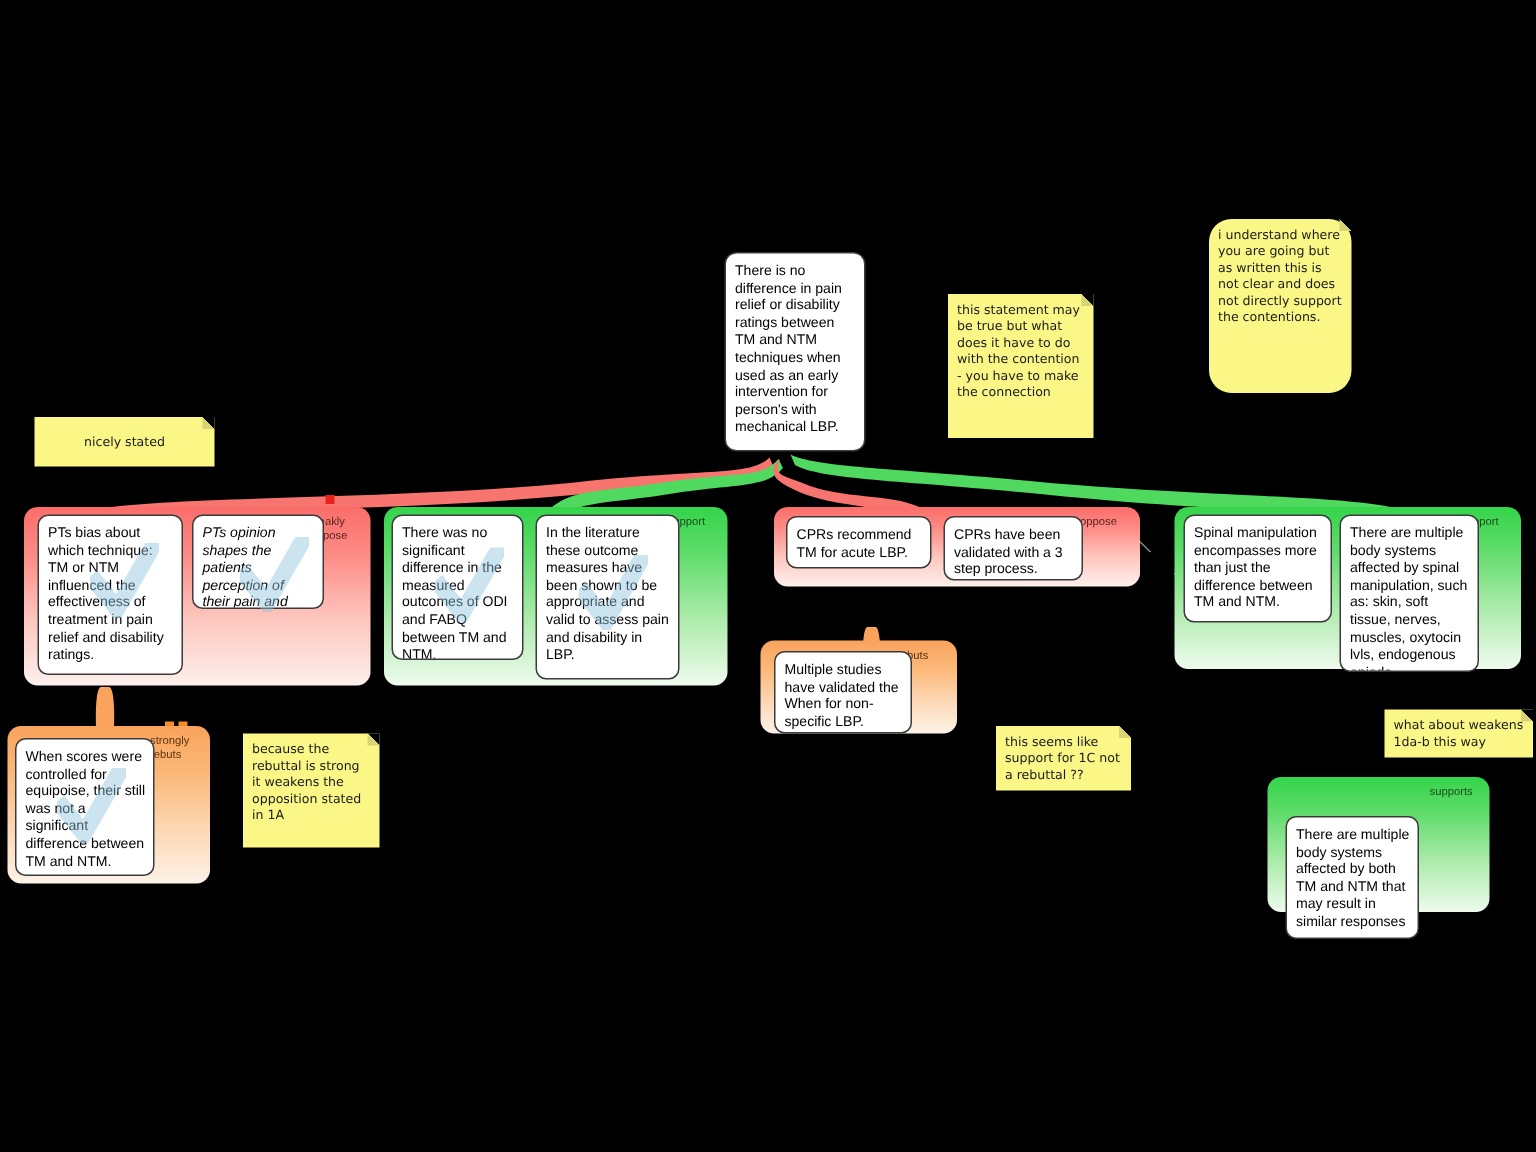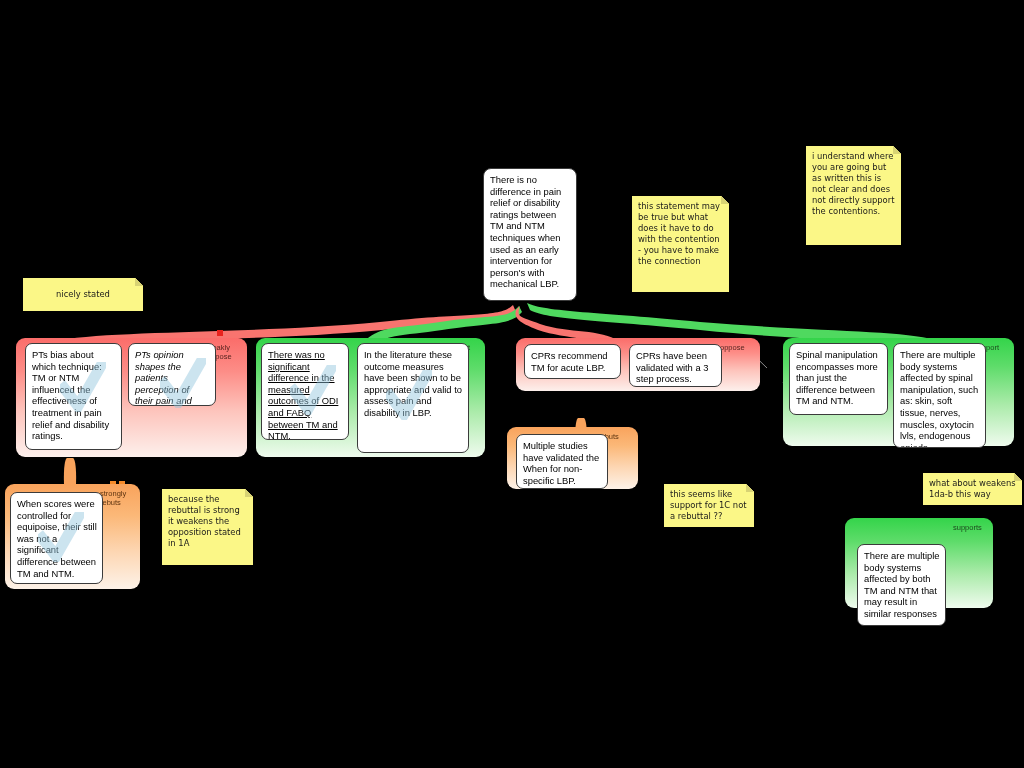--- a/index.html
+++ b/index.html
@@ -90,27 +90,27 @@
   <div class="box" style="left:128px;top:343px;width:88px;height:63px;font-style:italic;">
     <span>PTs opinion shapes the patients perception of their pain and disability ratings.</span>
   </div>
   <svg class="check" style="left:160px;top:358px;width:46px;height:50px;" viewBox="0 0 46 50">
     <path d="M4,26 L18,44 L42,2" stroke="#8fc4dd" stroke-width="11" fill="none" stroke-linecap="square"></path>
   </svg>
 
   <div class="group green" style="left:256px;top:338px;width:229px;height:119px;">
     <div class="group-label">support</div>
   </div>
-  <div class="box" style="left:261px;top:343px;width:88px;height:97px;text-decoration:underline;">
+  <div class="box" style="left:261px;top:343px;width:88px;height:97px;">
     <span>There was no significant difference in the measured outcomes of ODI and FABQ between TM and NTM.</span>
   </div>
   <svg class="check" style="left:290px;top:365px;width:46px;height:50px;" viewBox="0 0 46 50">
     <path d="M4,26 L18,44 L42,2" stroke="#8fc4dd" stroke-width="11" fill="none" stroke-linecap="square"></path>
   </svg>
-  <div class="box" style="left:357px;top:343px;width:112px;height:110px;">
+  <div class="box" style="left:357px;top:343px;width:96px;height:110px;">
     <span>In the literature these outcome measures have been shown to be appropriate and valid to assess pain and disability in LBP.</span>
   </div>
   <svg class="check" style="left:386px;top:370px;width:46px;height:50px;" viewBox="0 0 46 50">
     <path d="M4,26 L18,44 L42,2" stroke="#8fc4dd" stroke-width="11" fill="none" stroke-linecap="square"></path>
   </svg>
 
   <div class="group red" style="left:516px;top:338px;width:244px;height:53px;">
     <div class="group-label">oppose</div>
   </div>
   <div class="box" style="left:524px;top:344px;width:97px;height:35px;">
@@ -155,21 +155,21 @@
   </div>
 
   <div class="note one-line" style="left:23px;top:278px;width:120px;height:33px;">
     <span>nicely stated</span>
   </div>
 
   <div class="note" style="left:632px;top:196px;width:97px;height:96px;">
     <span>this statement may be true but what does it have to do with the contention - you have to make the connection</span>
   </div>
 
-  <div class="note" style="left:806px;top:146px;width:95px;height:99px;">
+  <div class="note" style="left:806px;top:146px;width:95px;height:116px;border-radius:15px;">
     <span>i understand where you are going but as written this is not clear and does not directly support the contentions.</span>
   </div>
 
   <div class="note" style="left:162px;top:489px;width:91px;height:76px;">
     <span>because the rebuttal is strong it weakens the opposition stated in 1A</span>
   </div>
 
   <div class="note" style="left:664px;top:452px;width:90px;height:43px;margin-top:32px;">
     <span>this seems like support for 1C not a rebuttal ??</span>
   </div>

